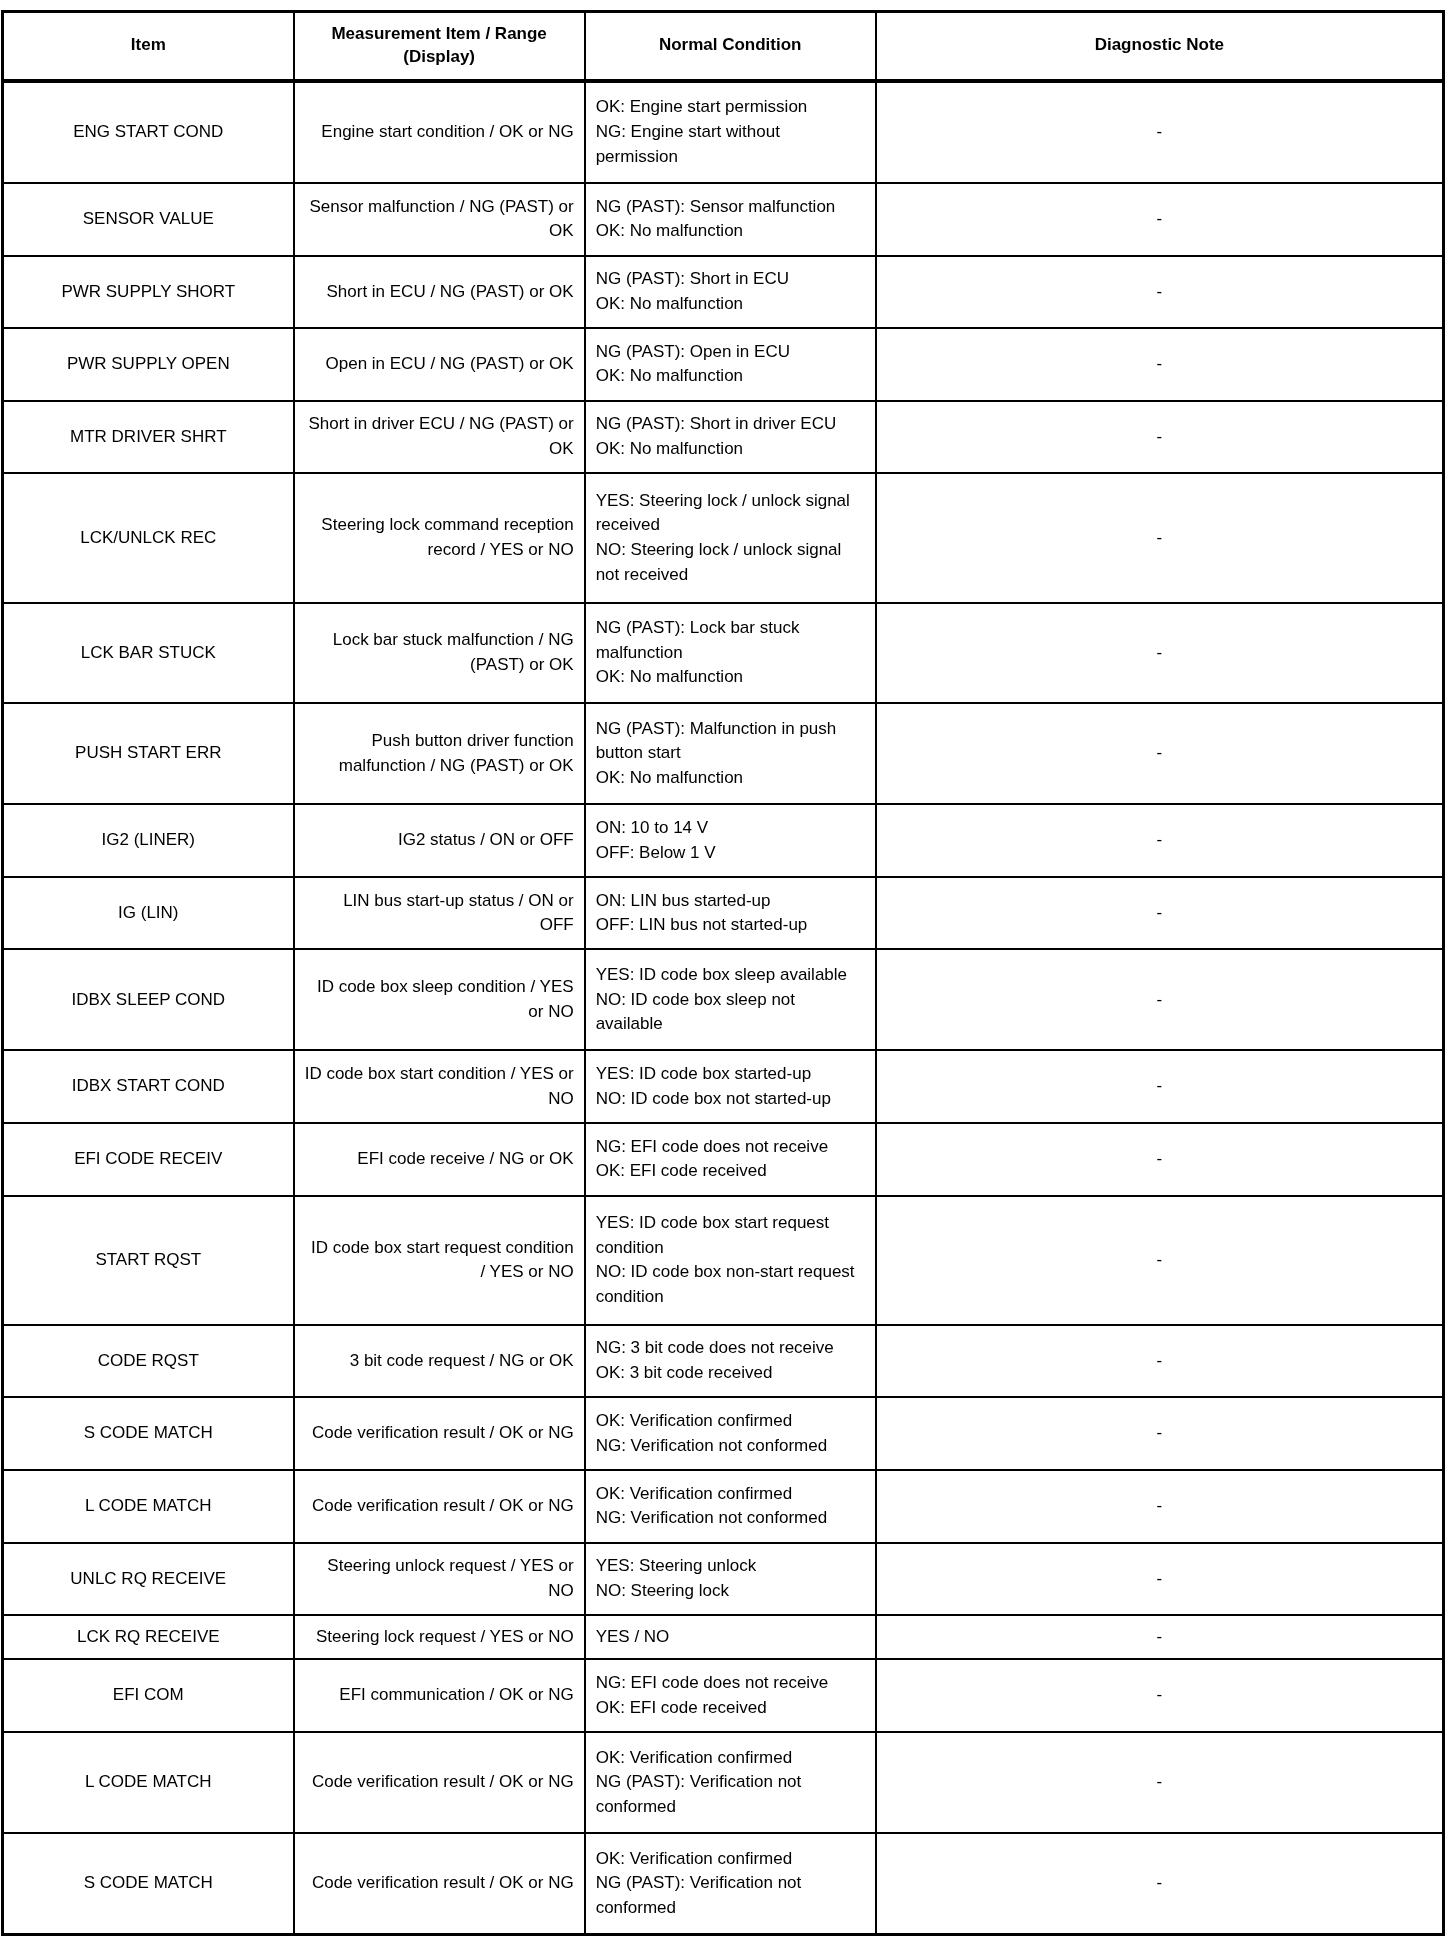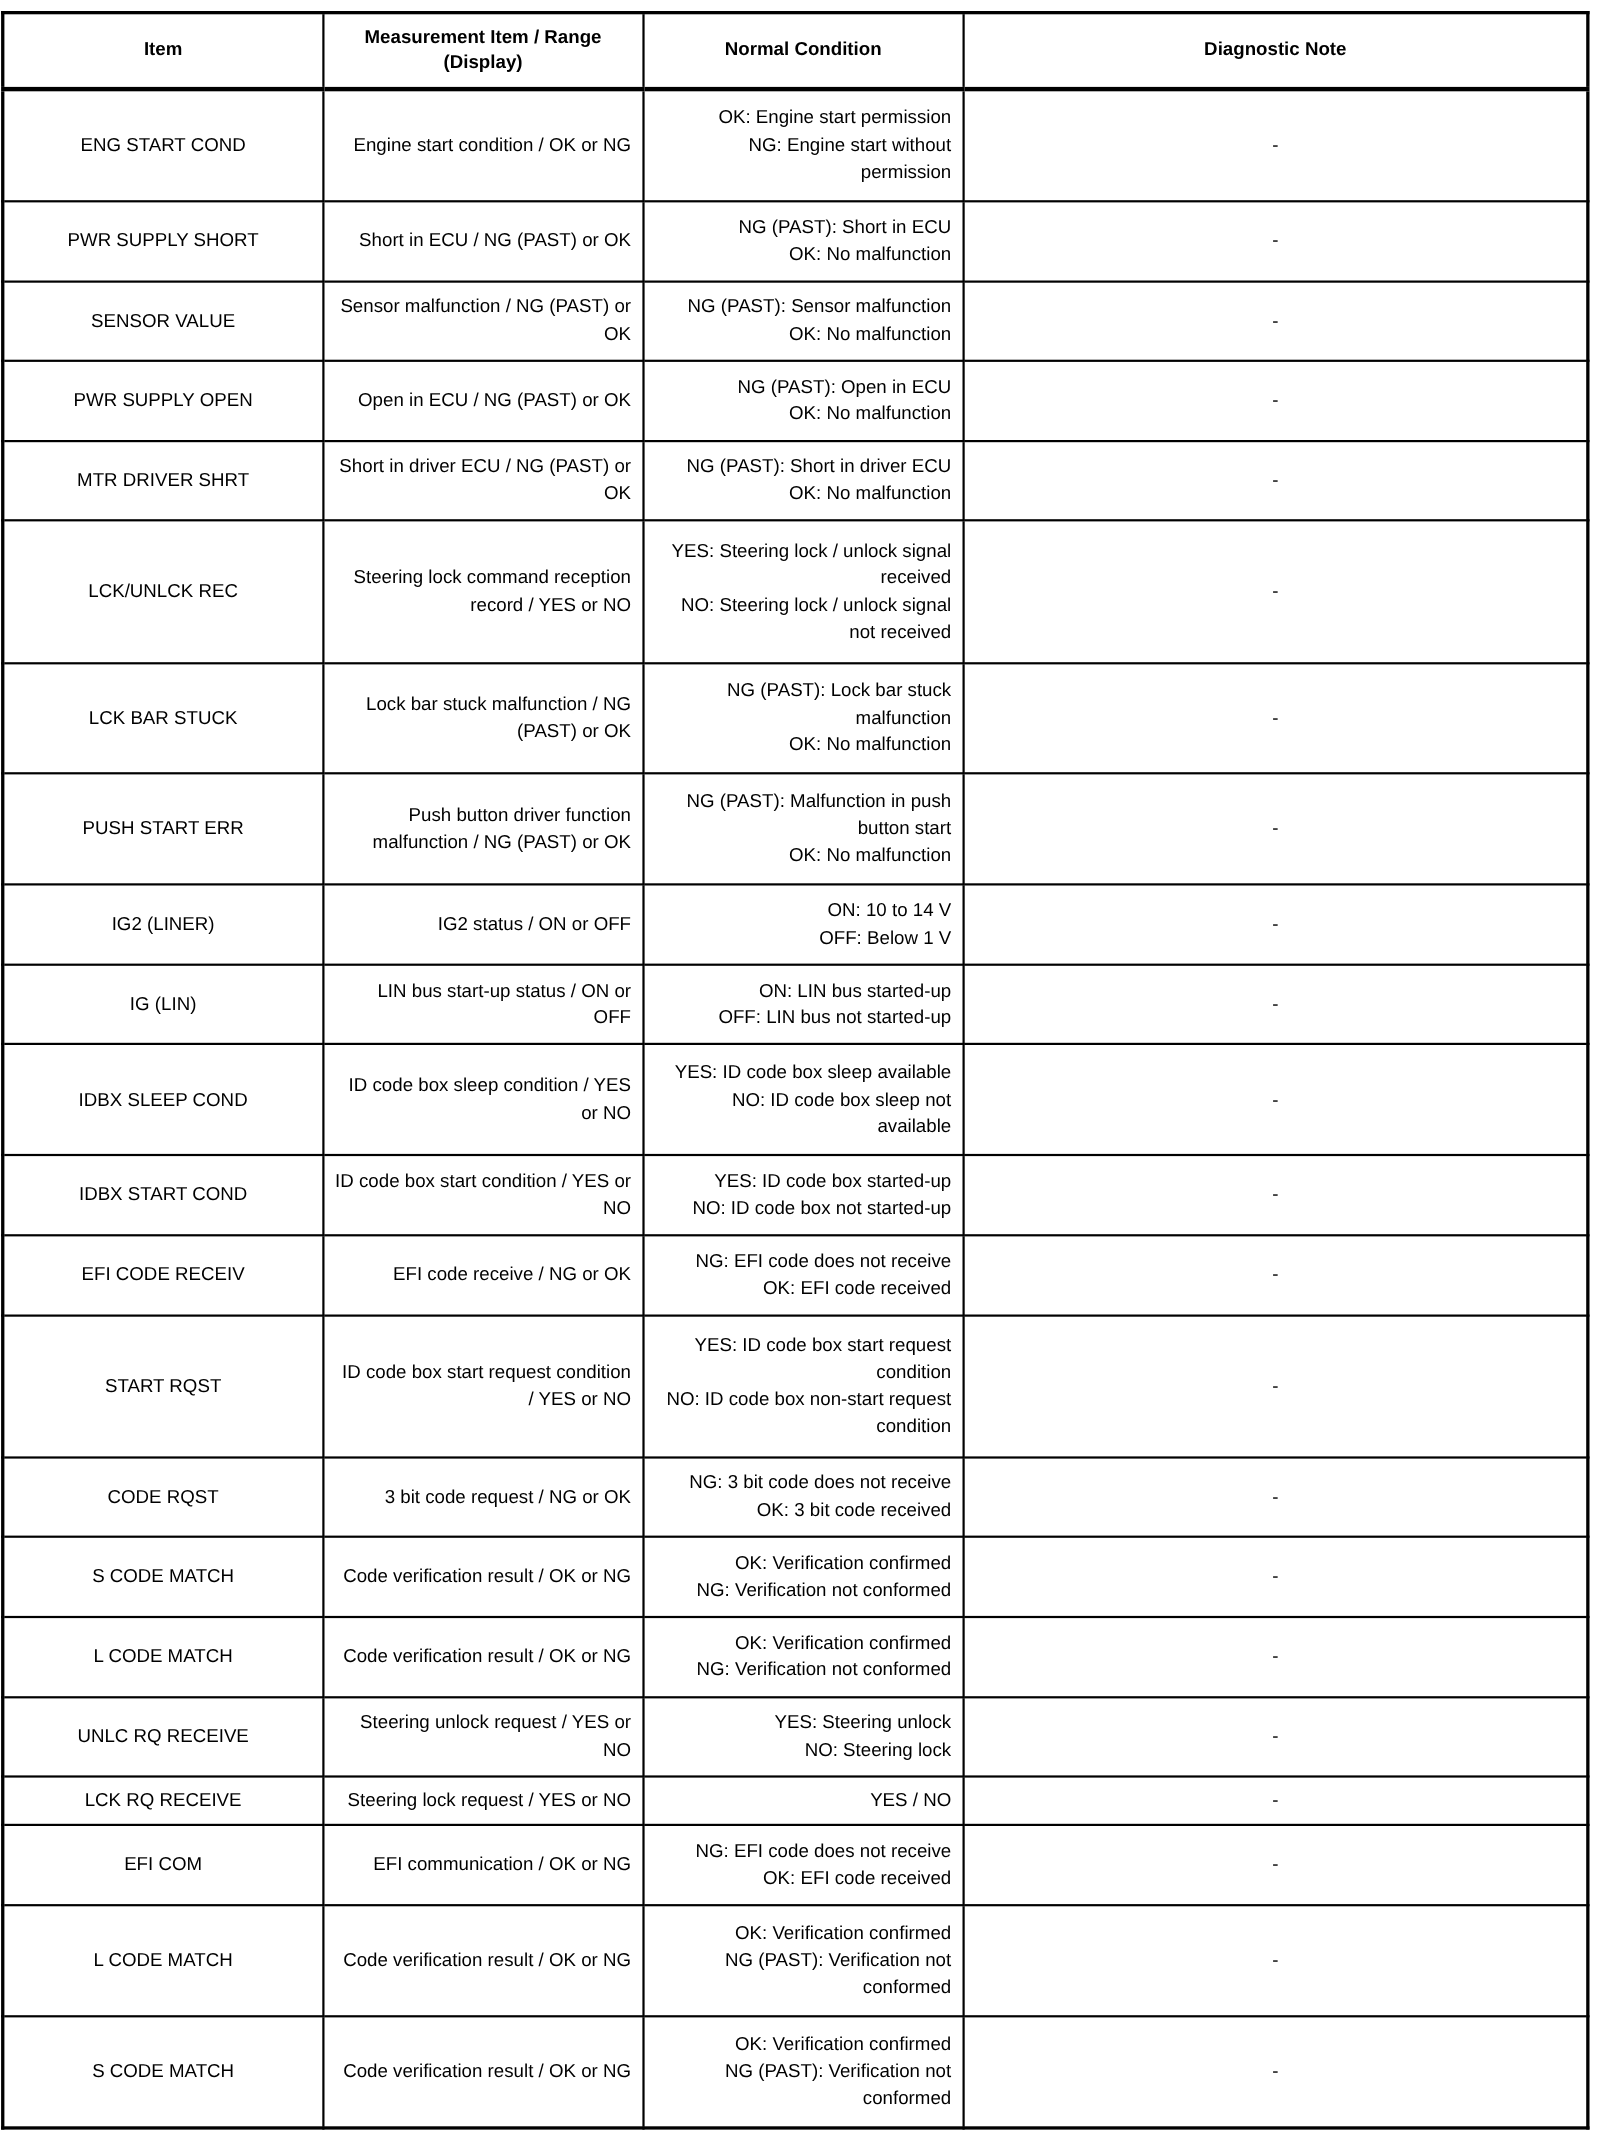--- a/index.html
+++ b/index.html
@@ -38,21 +38,21 @@
     border-bottom: 4px solid #000000;
     white-space: pre-line;
   }
   td {
     font-size: 17px;
     line-height: 1.45;
     padding: 6px 10px;
   }
   td.c-item  { text-align: center; margin-left: 20px; }
   td.c-meas  { text-align: right; }
-  td.c-cond  { text-align: right; white-space: pre-line; }
+  td.c-cond  { text-align: left; white-space: pre-line; }
   td.c-note  { text-align: center; }
   col.col-item { width: 20.2%; }
   col.col-meas { width: 20.2%; }
   col.col-cond { width: 20.2%; }
   col.col-note { width: 39.4%; }
 </style>
 </head>
 <body>
 
 <div class="page">
@@ -74,30 +74,30 @@
     </thead>
     <tbody id="table-body">
         <tr>
     <td class="c-item">ENG START COND</td>
     <td class="c-meas">Engine start condition / OK or NG</td>
     <td class="c-cond">OK: Engine start permission
 NG: Engine start without permission</td>
     <td class="c-note">-</td>
   </tr>
         <tr>
+    <td class="c-item">SENSOR VALUE</td>
+    <td class="c-meas">Sensor malfunction / NG (PAST) or OK</td>
+    <td class="c-cond">NG (PAST): Sensor malfunction
+OK: No malfunction</td>
+    <td class="c-note">-</td>
+  </tr>
+        <tr>
     <td class="c-item">PWR SUPPLY SHORT</td>
     <td class="c-meas">Short in ECU / NG (PAST) or OK</td>
     <td class="c-cond">NG (PAST): Short in ECU
-OK: No malfunction</td>
-    <td class="c-note">-</td>
-  </tr>
-        <tr>
-    <td class="c-item">SENSOR VALUE</td>
-    <td class="c-meas">Sensor malfunction / NG (PAST) or OK</td>
-    <td class="c-cond">NG (PAST): Sensor malfunction
 OK: No malfunction</td>
     <td class="c-note">-</td>
   </tr>
         <tr>
     <td class="c-item">PWR SUPPLY OPEN</td>
     <td class="c-meas">Open in ECU / NG (PAST) or OK</td>
     <td class="c-cond">NG (PAST): Open in ECU
 OK: No malfunction</td>
     <td class="c-note">-</td>
   </tr>

